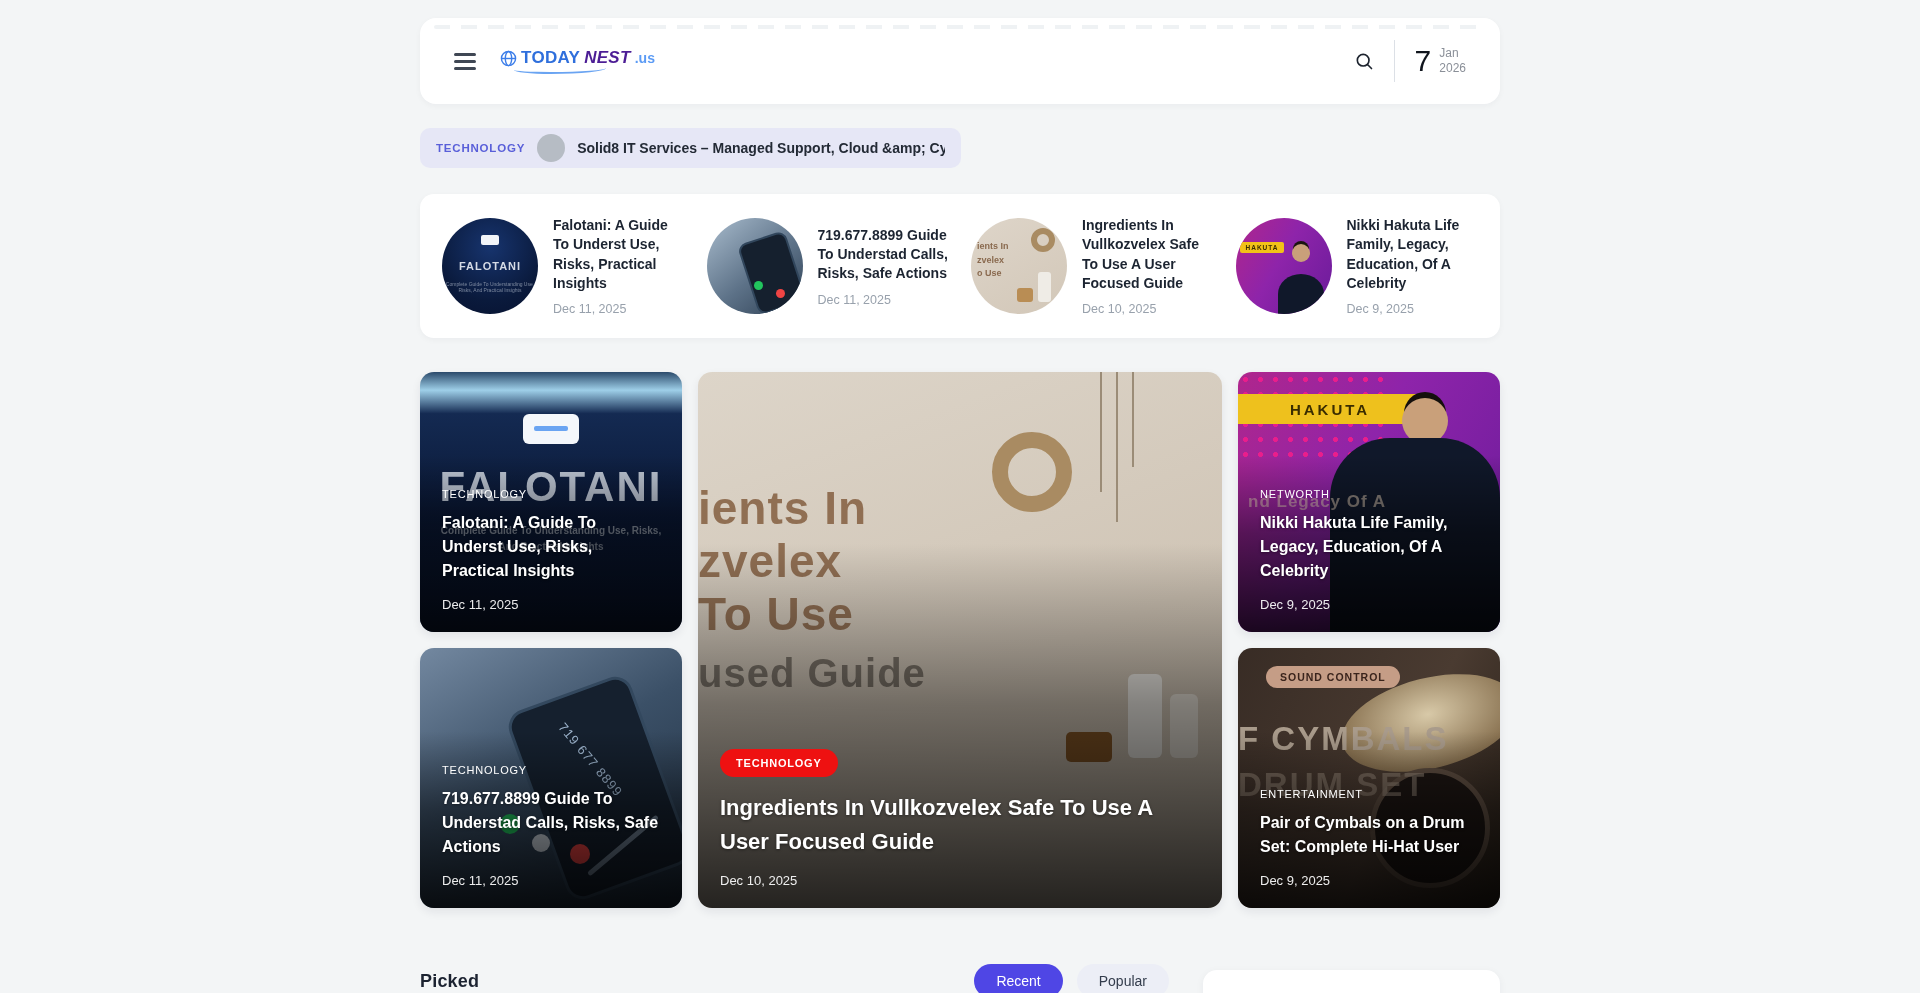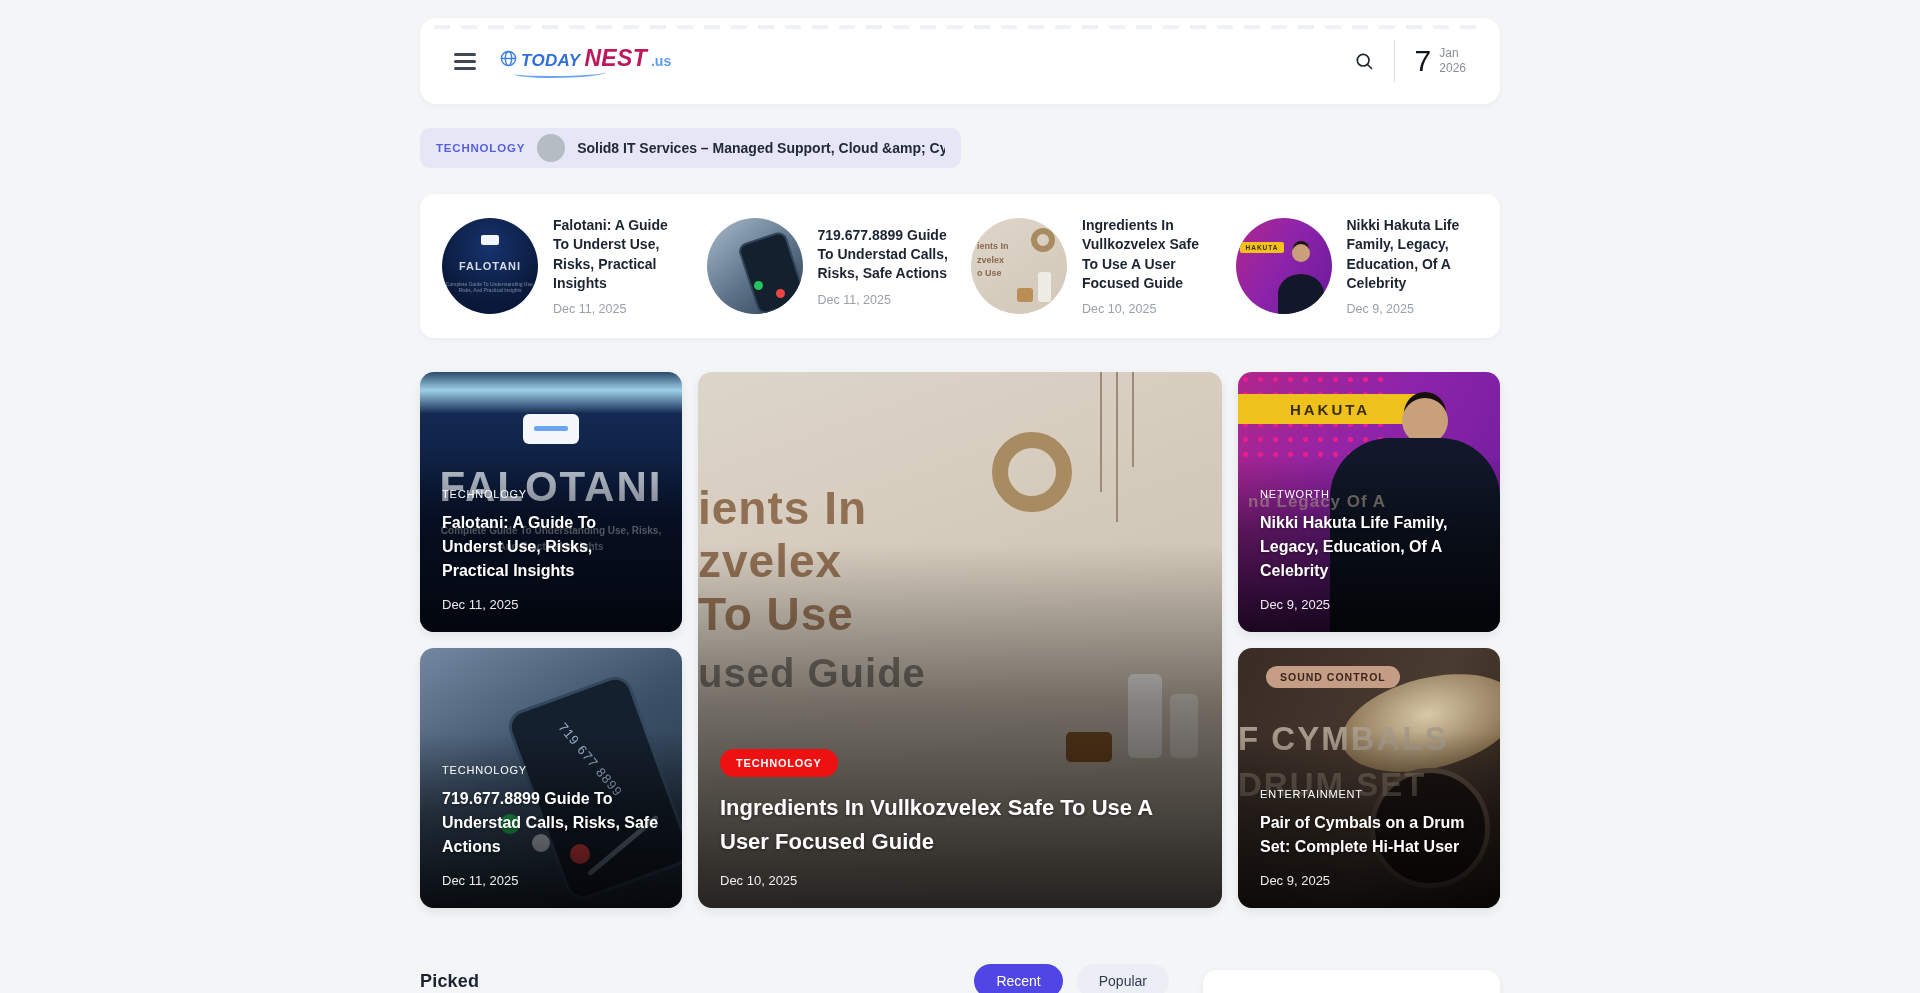--- a/index.html
+++ b/index.html
@@ -10,22 +10,22 @@
   
   .site-header { position:relative; margin-top:18px; height:86px; background:#fff;
     border-radius:16px; box-shadow:0 2px 6px rgba(20,30,50,.04);
     display:flex; align-items:stretch; padding:0 34px; }
   .site-header::before { content:""; position:absolute; top:7px; left:14px; right:14px; height:4px;
     background:repeating-linear-gradient(90deg,#eff2f4 0 16px, transparent 16px 27px); border-radius:2px; }
   .burger { align-self:center; display:flex; flex-direction:column; gap:4px; cursor:pointer; margin-right:24px; }
   .burger i { display:block; width:22px; height:3px; background:#3f4754; border-radius:2px; }
   .logo { align-self:center; display:flex; align-items:baseline; gap:4px; margin-right:28px; position:relative; padding-bottom:6px; }
   .logo svg { align-self:center; }
-  .logo .w1 { font-size:17px; font-weight:bold; font-style:italic; color:#2f6fdc; letter-spacing:.3px; }
-  .logo .w2 { font-size:23px; font-weight:bold; font-style:italic; color:#be185d; letter-spacing:.3px; }
+  .logo .w1 { font-size:17px; font-weight:bold; color:#2f6fdc; letter-spacing:.3px; }
+  .logo .w2 { font-size:17px; font-weight:bold; font-style:italic; color:#4c1d95; letter-spacing:.3px; }
   .logo .suf { font-size:14px; font-weight:bold; color:#5b9bf5; }
   .logo .swoosh { position:absolute; left:14px; bottom:0; width:92px; height:10px;
     border-bottom:2px solid #6aa4f2; border-radius:0 0 60% 40%; }
   nav.main-nav { display:flex; align-items:stretch; gap:30px; }
   .nav-item { display:flex; align-items:center; gap:5px; font-size:15px; color:#333d4a;
     cursor:pointer; border-bottom:3px solid transparent; border-top:3px solid transparent; }
   .nav-item.active { color:#10151d; font-weight:bold; border-bottom-color:#161b26; }
   .chev { width:7px; height:7px; border-right:1.8px solid #5a6370; border-bottom:1.8px solid #5a6370;
     transform:rotate(45deg) translateY(-2px); display:inline-block; }
   .header-right { margin-left:auto; display:flex; align-items:center; }

